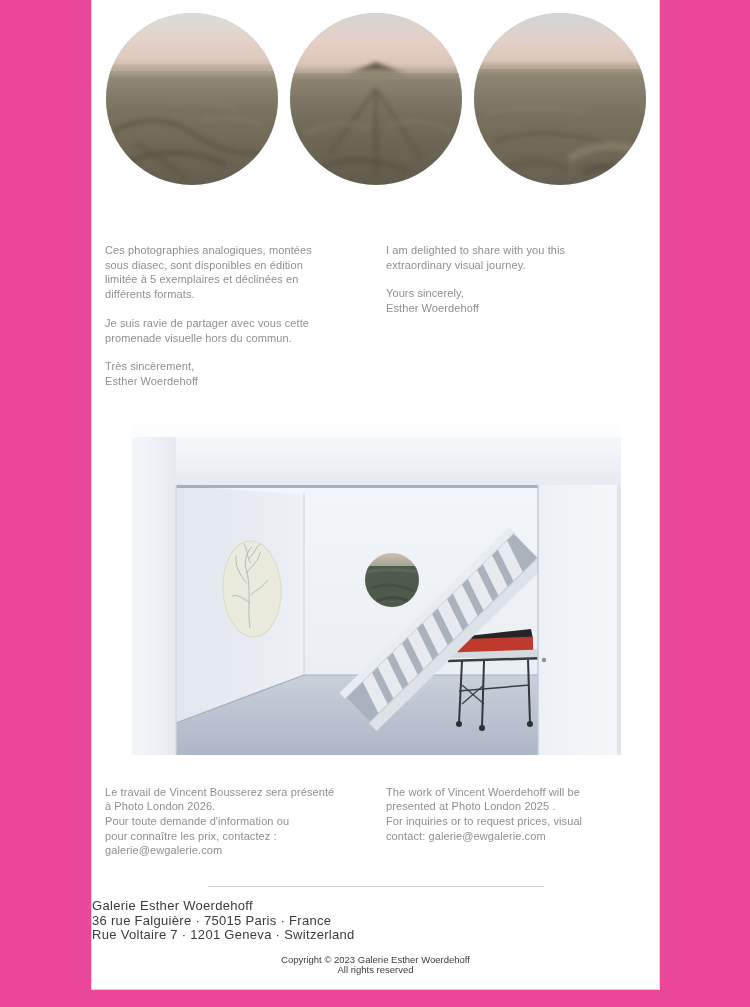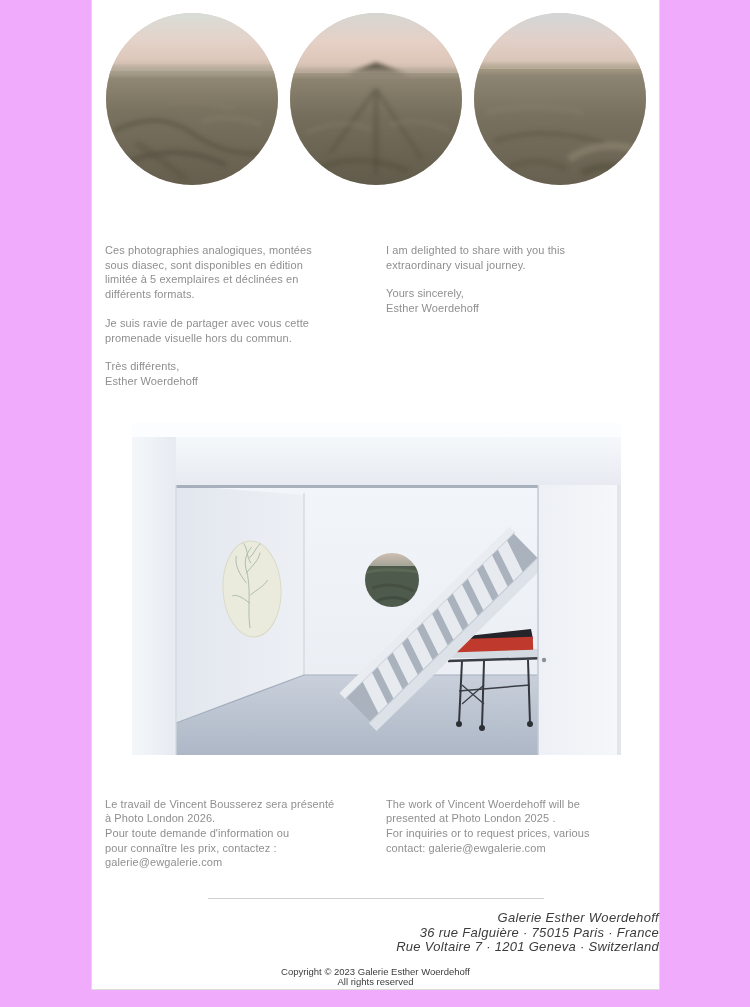--- a/index.html
+++ b/index.html
@@ -1,52 +1,52 @@
 <!DOCTYPE html>
 <html><head>
 <meta charset="utf-8">
 <style>
   * { box-sizing: border-box; }
   html,body { margin:0; padding:0; background:#ffffff; }
   .stage {
     position:relative; width:750px; height:1007px; overflow:hidden;
-    background:#f0abfc; font-family:"Liberation Sans", sans-serif;
+    background:#ec4899; font-family:"Liberation Sans", sans-serif;
   }
   .email-box {
     position:absolute; left:91px; top:-12px; width:569px; height:1002px;
     background:#ffffff; border:1px solid #dcdcdc;
   }
   
   .hero { display:flex; gap:12px; justify-content:center; padding-top:24px; }
   .circle {
     width:172px; height:172px; border-radius:50%; overflow:hidden; flex:0 0 auto;
     background:#cfc6b8;
   }
   .circle svg { display:block; width:100%; height:100%; }
   
   .row { display:flex; padding-left:13px; }
   .intro { margin-top:58px; }
-  .outro { margin-top:42px; }
+  .outro { margin-top:30px; }
   .col { width:245px; }
   .col + .col { margin-left:36px; }
   .line {
     font-size:11px; line-height:14.7px; letter-spacing:0.1px;
     color:#8f8f8f; white-space:nowrap;
   }
   .para + .para { margin-top:14px; }
   .email { color:#8f8f8f; text-decoration:none; cursor:pointer;text-align:center; }
   
   .photo {
     position:relative; margin:34px 0 0 40px; width:489px; height:332px;
     overflow:hidden; background:#eef1f6; cursor:pointer;
   }
   .photo svg { display:block; width:100%; height:100%; }
   
   .divider { width:336px; height:1px; background:#cfcfcf; margin:28px auto 12px auto; }
-  .addr { text-align:right;font-style:italic; }
+  .addr { text-align:left; }
   .addr .aline {
     font-size:13px; line-height:14.5px; color:#3b3b3b; letter-spacing:0.3px;
   }
   .copy { margin-top:12px; text-align:center; }
   .copy .cline { font-size:9.5px; line-height:10.5px; color:#3c3c3c; }
 </style>
 </head>
 <body>
 
 <div class="stage">
@@ -153,21 +153,21 @@
           <div class="line">Ces photographies analogiques, montées</div>
           <div class="line">sous diasec, sont disponibles en édition</div>
           <div class="line">limitée à 5 exemplaires et déclinées en</div>
           <div class="line">différents formats.</div>
         </div>
         <div class="para">
           <div class="line">Je suis ravie de partager avec vous cette</div>
           <div class="line">promenade visuelle hors du commun.</div>
         </div>
         <div class="para">
-          <div class="line">Très différents,</div>
+          <div class="line">Très sincèrement,</div>
           <div class="line">Esther Woerdehoff</div>
         </div>
       </div>
       <div class="col">
         <div class="para">
           <div class="line">I am delighted to share with you this</div>
           <div class="line">extraordinary visual journey.</div>
         </div>
         <div class="para">
           <div class="line">Yours sincerely,</div>
@@ -296,21 +296,21 @@
           <div class="line">à Photo London 2026.</div>
           <div class="line">Pour toute demande d'information ou</div>
           <div class="line">pour connaître les prix, contactez :</div>
           <div class="line"><span class="email">galerie@ewgalerie.com</span></div>
         </div>
       </div>
       <div class="col">
         <div class="para">
           <div class="line">The work of Vincent Woerdehoff will be</div>
           <div class="line">presented at Photo London 2025 .</div>
-          <div class="line">For inquiries or to request prices, various</div>
+          <div class="line">For inquiries or to request prices, visual</div>
           <div class="line"><span>contact: </span><span class="email">galerie@ewgalerie.com</span></div>
         </div>
       </div>
     </div>
 
     <div class="divider"></div>
     <div class="addr">
       <div class="aline">Galerie Esther Woerdehoff</div>
       <div class="aline">36 rue Falguière · 75015 Paris · France</div>
       <div class="aline">Rue Voltaire 7 · 1201 Geneva · Switzerland</div>

